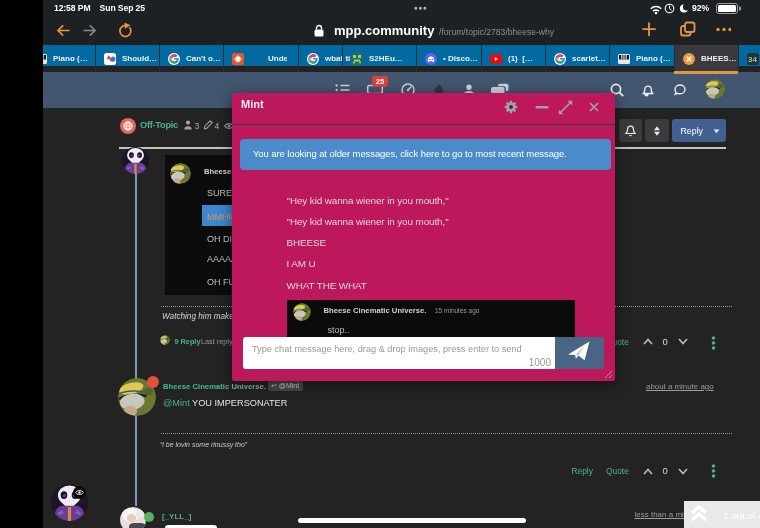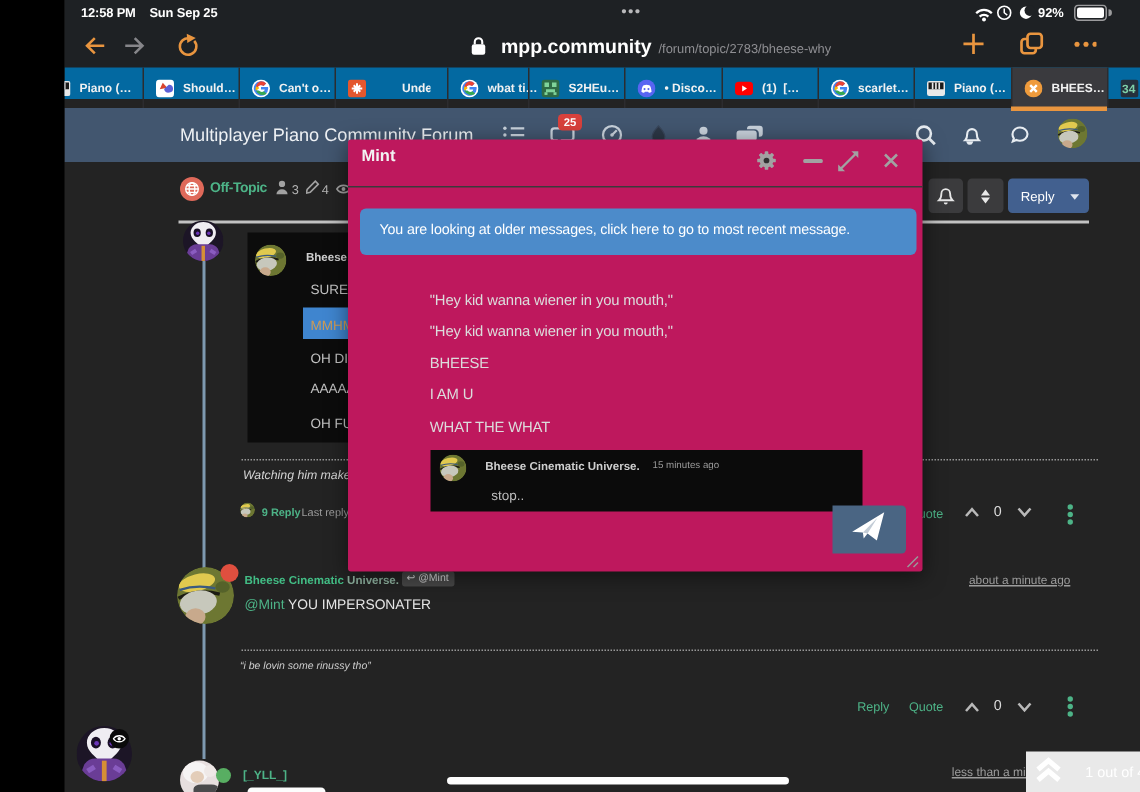--- a/index.html
+++ b/index.html
@@ -147,21 +147,21 @@
     <div class="tab" style="left:255px;width:64px;">
       <svg class="fav" viewBox="0 0 12 12">
           <circle cx="6" cy="6" r="6" fill="#fff"></circle>
           <path d="M10.8 6 a4.8 4.8 0 1 1 -1.4 -3.4 L7.7 4.3 A2.6 2.6 0 1 0 8.5 6.6 H6 V5 h4.7 z" fill="#4285f4"></path>
           <path d="M2.6 4.6 A4.9 4.9 0 0 1 6 1.2 a4.7 4.7 0 0 1 3.4 1.4 L7.7 4.3 A2.6 2.6 0 0 0 3.8 5.4 z" fill="#ea4335"></path>
           <path d="M2.6 4.6 a5 5 0 0 0 0 2.9 l2 -1.5 a2.6 2.6 0 0 1 0 -0.9 z" fill="#fbbc05"></path>
           <path d="M2.6 7.5 a4.8 4.8 0 0 0 7.2 2 L8 7.9 a2.8 2.8 0 0 1 -3.4 -0.5 z" fill="#34a853"></path>
         </svg>
       <span class="tl">wbat ti…</span>
     </div>
-    <div class="tab" style="left:309px;width:64px;">
+    <div class="tab" style="left:299px;width:64px;">
       <svg class="fav" viewBox="0 0 12 12">
           <rect width="12" height="12" rx="2.5" fill="#2e6b46"></rect>
           <g fill="#7fd39a">
             <rect x="2" y="2" width="3" height="3"></rect>
             <rect x="7" y="2" width="3" height="3"></rect>
             <rect x="3" y="6.5" width="6" height="2"></rect>
             <rect x="2" y="8.5" width="2" height="1.8"></rect>
             <rect x="8" y="8.5" width="2" height="1.8"></rect>
           </g>
         </svg>
@@ -214,21 +214,20 @@
       <svg class="fav" viewBox="0 0 12 12">
           <rect width="12" height="12" rx="2" fill="#25313c"></rect>
           <text x="1" y="9" font-size="8" font-weight="bold" fill="#7fd0a8" font-family="Liberation Sans">34</text>
         </svg>
       <span class="tl">Rule 3…</span>
     </div>
     <div style="position:absolute;left:631px;top:26.2px;width:64px;height:2.8px;background:#e9953f;z-index:5;"></div>
   </div>
 
   <div class="abs" id="header"></div>
-  <div class="abs" style="left:77px;top:83px;font-size:12.1px;color:#eef1f4;">Multiplayer Piano Community Forum</div>
 
   <svg class="abs" style="left:292px;top:82px;" width="180" height="16" viewBox="0 0 180 16">
     <g stroke="#c9d2dc" stroke-width="1.5" fill="none">
       <path d="M5.5 3.5 H14.5 M5.5 8 H14.5 M5.5 12.5 H14.5"></path>
     </g>
     <g fill="#c9d2dc">
       <circle cx="1.6" cy="3.5" r="1.15"></circle>
         <circle cx="1.6" cy="8" r="1.15"></circle>
         <circle cx="1.6" cy="12.5" r="1.15"></circle>
     </g>
@@ -486,20 +485,24 @@
           </clipPath>
           <g clip-path="url(#c5)">
             <use href="#bh"></use>
           </g>
         </svg>
       <div style="position:absolute;left:36.5px;top:6px;font-size:7.7px;font-weight:700;color:#cfcfcf;">Bheese Cinematic Universe.</div>
       <div style="position:absolute;left:148px;top:7px;font-size:6.5px;color:#9a9a9a;">15 minutes ago</div>
       <div style="position:absolute;left:40.5px;top:25px;font-size:9px;color:#bdbdbd;">stop..</div>
     </div>
 
+    <div style="position:absolute;left:11px;top:244px;width:312px;height:32px;background:#fff;border-radius:3px 0 0 3px;">
+      <div style="position:absolute;left:9px;top:7px;font-size:9.2px;color:#999;white-space:nowrap;">Type chat message here, drag &amp; drop images, press enter to send</div>
+      <div style="position:absolute;right:4px;bottom:1px;font-size:10px;color:#999;">1000</div>
+    </div>
     <div style="position:absolute;left:323px;top:244px;width:49px;height:32px;background:#4a6583;border-radius:0 3px 3px 0;">
       <svg style="position:absolute;left:11px;top:4px;" width="27" height="24" viewBox="0 0 27 24">
         <g transform="rotate(-8 13 12)">
           <path d="M2 12 L25 2 L17.5 20 L12 14.5 L9 17.5 L9 13.5 Z" fill="#fff"></path>
           <path d="M12 14.5 L20 5 L9 13.5 Z" fill="#c3ccd6"></path>
         </g>
       </svg>
     </div>
     <svg style="position:absolute;right:2px;bottom:2px;" width="9" height="9" viewBox="0 0 9 9">
       <path d="M8 1 L1 8 M8 5 L5 8" stroke="#9a9a9a" stroke-width="1"></path>

